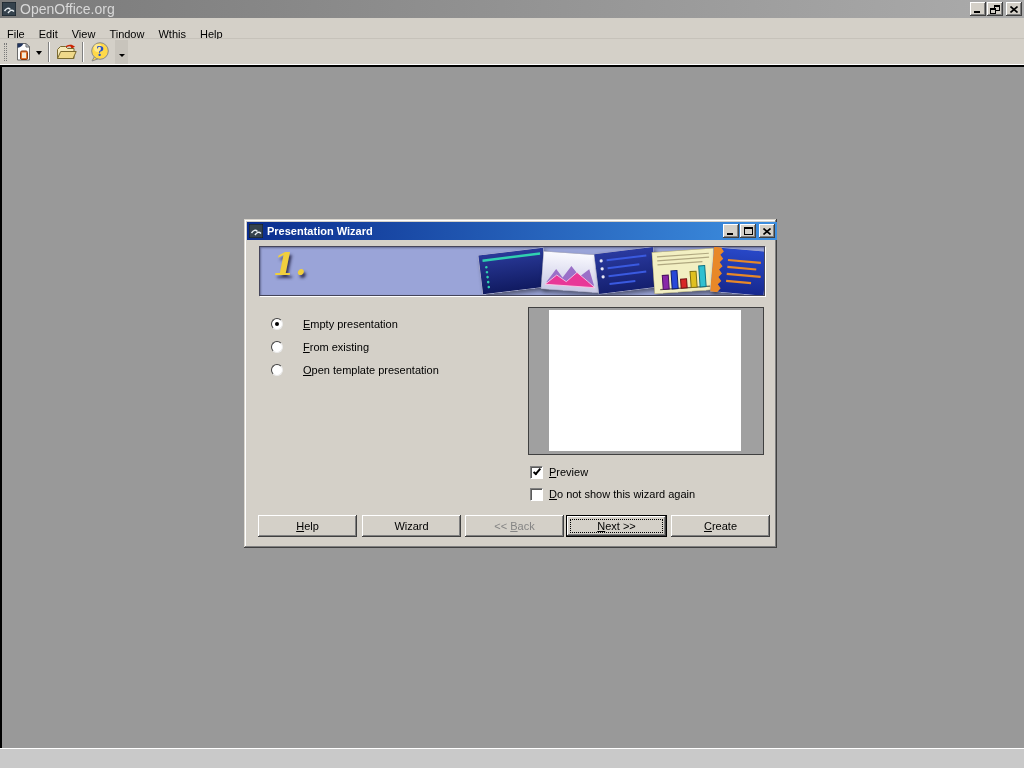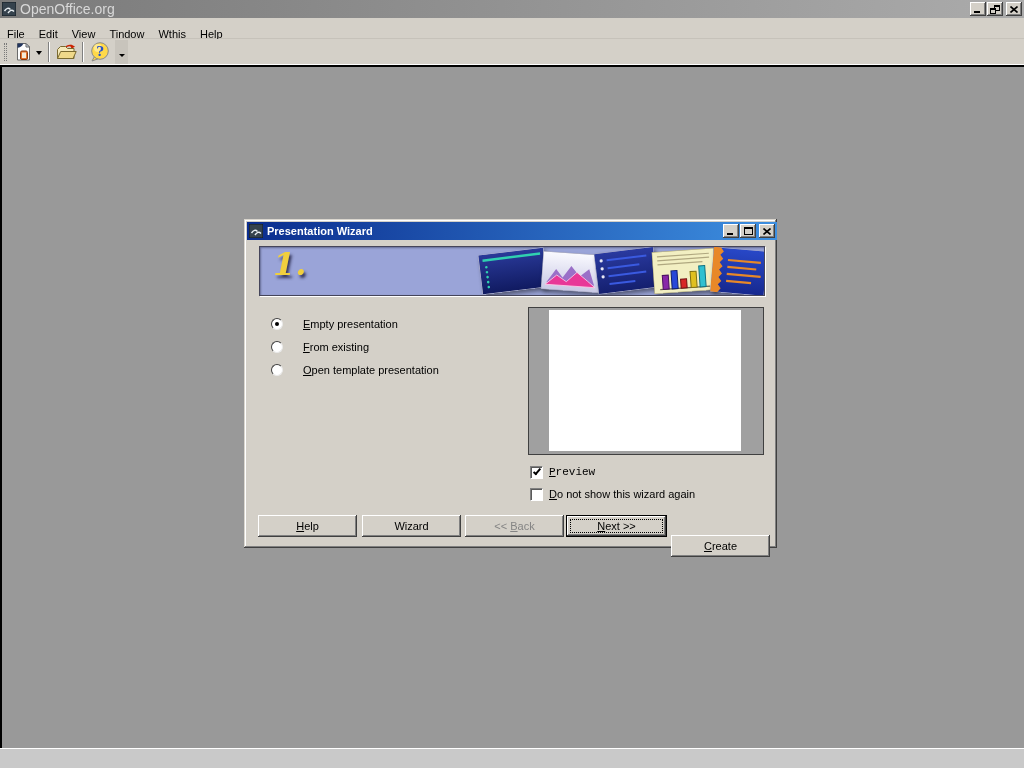--- a/index.html
+++ b/index.html
@@ -103,42 +103,42 @@
   }
   .radio.selected::after { content:""; width:4px; height:4px; border-radius:50%; background:#000; }
 
   .preview-box {
     position:absolute; left:284px; top:88px; width:236px; height:148px;
     background:#a0a0a0; border:1px solid #404040;
   }
   .preview-slide { position:absolute; left:20px; top:2px; width:192px; height:141px; background:#ffffff; }
 
   .check-row { position:absolute; left:286px; display:flex; align-items:center; gap:6px; height:14px; }
-  .c1 { top:246px;font-family:Liberation Mono, monospace; } .c2 { top:268px;text-align:right; }
+  .c1 { top:246px; } .c2 { top:268px;text-align:right; }
   .checkbox {
     width:13px; height:13px; background:#fff;
     border:1px solid; border-color:#808080 #ffffff #ffffff #808080;
     box-shadow: inset 1px 1px 0 #5a5a5a;
     display:flex; align-items:center; justify-content:center;
   }
   .checkmark { width:8px; height:4px; border-left:2px solid #000; border-bottom:2px solid #000; transform:rotate(-50deg); margin-top:-2px; }
 
   .dlg-btn {
     position:absolute; top:296px; height:22px; background:#d4d0c8;
     display:flex; align-items:center; justify-content:center;
     box-shadow: inset -1px -1px #404040, inset 1px 1px #ffffff, inset -2px -2px #808080;
     cursor:default;
   }
   .b-help   { left:14px;  width:99px; }
   .b-cancel { left:118px; width:99px; }
   .b-back   { left:221px; width:99px; color:#848484; }
   .b-next   { left:322px; width:101px; border:1px solid #000;
               box-shadow: inset -1px -1px #404040, inset 1px 1px #ffffff, inset -2px -2px #808080; }
   .b-next::before { content:""; position:absolute; left:3px; top:3px; right:3px; bottom:3px; border:1px dotted #000; }
-  .b-create { left:427px; width:99px;margin-top:20px; }
+  .b-create { left:427px; width:99px; }
 </style>
 </head>
 <body>
 
 <div class="app-titlebar">
   <span style="line-height:0">
     <svg width="14" height="14">
         <rect width="14" height="14" fill="#35424d" stroke="#121b22"></rect>
         <path d="M2.5 9 q3 -4.5 6 -1.5 M6 11 q3 -4.5 6 -1.5" stroke="#e8eef2" stroke-width="1.4" fill="none"></path>
       </svg>

